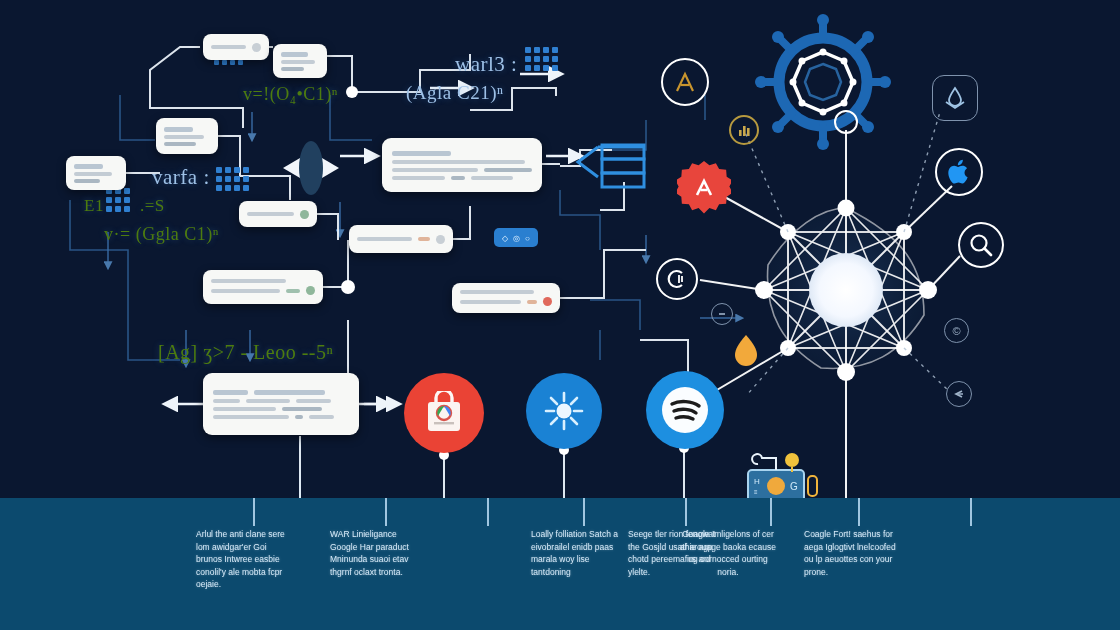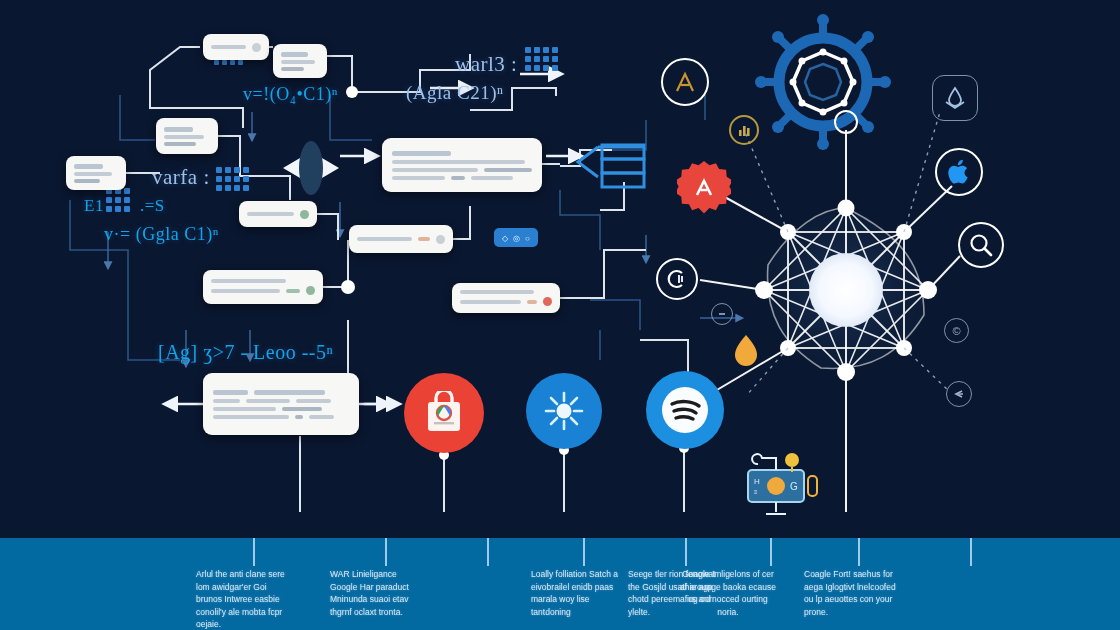--- a/index.html
+++ b/index.html
@@ -45,21 +45,21 @@
   .dot-ico.gry { background:#c8cfd5; }
   
   .formula {
     position:absolute;
     color:#7fa8d8;
     font-family:"Liberation Serif", serif;
     letter-spacing:.5px;
     white-space:nowrap;
     text-shadow:0 0 6px rgba(60,120,200,.45);
   }
-  .formula.blu { color:#0ea5e9; }
+  .formula.blu { color:#4d7c0f; }
   .formula.pale { color:#9dc0e6; }
   
   .matrix { position:absolute; display:grid; gap:3px; }
   .matrix i { display:block; border-radius:1px; background:#2f7fd0; }
   
   .node {
     position:absolute; border-radius:50%;
     display:flex; align-items:center; justify-content:center;
   }
   .node.red  { background:#ea4335; }
@@ -76,21 +76,21 @@
   .ocirc.faint { border-color:#7f93ad; color:#9fb3c9; border-width:1.5px; }
   
   .badge-red {
     position:absolute; background:#e8453c;
     display:flex; align-items:center; justify-content:center;
     color:#fff; font-weight:bold;
   }
   
   #footer {
     position:absolute; left:0; right:0; bottom:0;
-    height:92px; background:#0369a1;
+    height:132px; background:#0c4a6e;
   }
   .foot-col {
     position:absolute; top:30px; width:96px;
     font-size:8.5px; line-height:12.5px;
     color:#d8ecfb;
     text-shadow:0 0 3px rgba(255,255,255,.35);
     filter:blur(.25px);
   }
   .tick {
     position:absolute; width:1.5px; background:#bcdcf5; opacity:.85;

